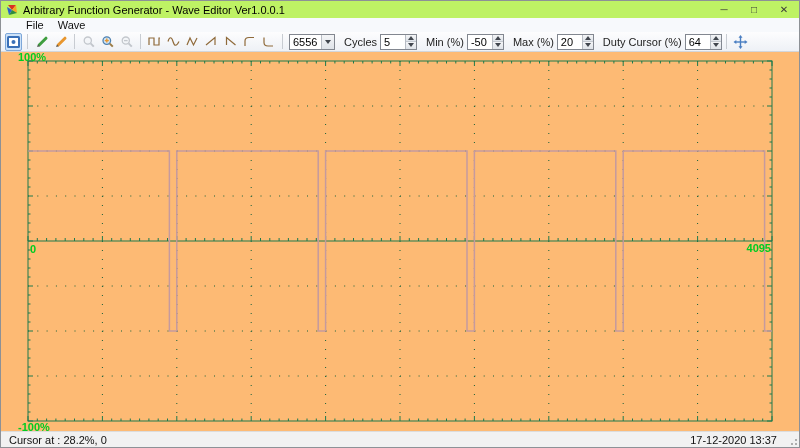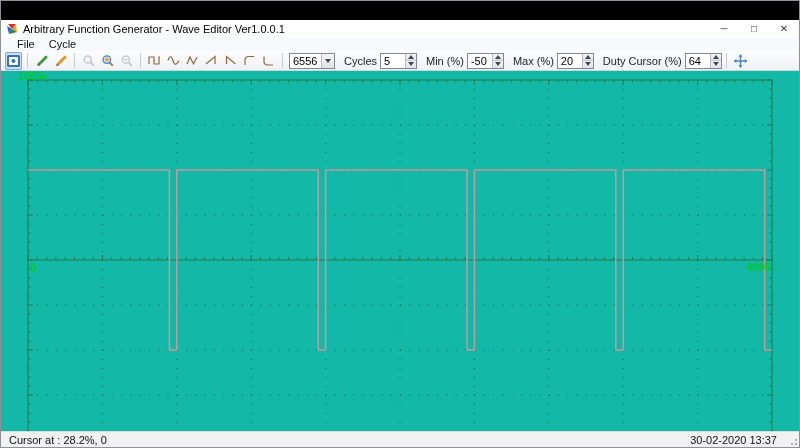--- a/index.html
+++ b/index.html
@@ -2,28 +2,28 @@
 <html><head>
 <meta charset="utf-8">
 <style>
   * { box-sizing: border-box; margin: 0; padding: 0; }
   html,body { width: 800px; height: 448px; background:#000; }
   body { font-family: "Liberation Sans", sans-serif; font-size: 11px; }
 
   .window { width:800px; height:448px; border:1px solid #8d9196; display:flex; flex-direction:column; background:#000; }
 
   
-  .titlebar { height:17px; background:#ffffff; display:flex; align-items:center; flex:0 0 auto;margin-top:19px; }
+  .titlebar { height:17px; background:#bef264; display:flex; align-items:center; flex:0 0 auto; }
   .app-icon { width:12px; height:12px; margin:0 5px 0 5px; flex:0 0 auto; }
   .title-text { color:#000; font-size:11px; white-space:nowrap; }
   .win-controls { margin-left:auto; display:flex; height:100%; }
   .win-btn { width:30px; height:100%; display:flex; align-items:center; justify-content:center; color:#3a3a3a; font-size:10px; line-height:1; }
 
   
-  .menubar { height:14px; background:#f7f9fc; display:flex; align-items:center; flex:0 0 auto; padding-left:9px; }
+  .menubar { height:14px; background:#f7f9fc; display:flex; align-items:center; flex:0 0 auto; padding-left:18px; }
   .menu-item { padding:0 7px; color:#111; height:100%; display:flex; align-items:center; }
 
   
   .toolbar { height:20px; background:linear-gradient(#fdfdfe,#eef1f6); border-bottom:1px solid #d2d6db; display:flex; align-items:center; padding:0 3px; flex:0 0 auto; }
   .tb-btn { height:18px; min-width:17px; display:flex; align-items:center; justify-content:center; border:1px solid transparent; border-radius:2px; margin:0 1px; }
   .tb-btn.selected { background:#cde2f8; border-color:#7da7d9; }
   .tb-btn.disabled { opacity:.55; }
   .tb-sep { width:1px; height:15px; background:#c8ccd2; margin:0 4px; flex:0 0 auto; }
   .tb-label { margin:0 3px 0 9px; color:#1d1d1d; white-space:nowrap;text-align:right; }
 
@@ -32,21 +32,21 @@
   .combo-arrow { width:13px; background:linear-gradient(#f4f5f7,#dfe3e9); border-left:1px solid #b7bcc4; display:flex; align-items:center; justify-content:center; }
   .spin { width:37px; height:16px; background:#fff; border:1px solid #828790; display:flex; }
   .spin-value { flex:1; padding:1px 0 0 3px; color:#000; }
   .spin-btns { width:11px; display:flex; flex-direction:column; border-left:1px solid #b7bcc4; }
   .spin-btn { flex:1; background:linear-gradient(#f4f5f7,#dfe3e9); display:flex; align-items:center; justify-content:center; }
   .spin-btn + .spin-btn { border-top:1px solid #c4c9d0; }
   .tri-up { width:0; height:0; border-left:3px solid transparent; border-right:3px solid transparent; border-bottom:4px solid #41464e; }
   .tri-down { width:0; height:0; border-left:3px solid transparent; border-right:3px solid transparent; border-top:4px solid #41464e; }
 
   
-  .client { flex:1 1 auto; position:relative; background:#14b8a6; overflow:hidden; }
+  .client { flex:1 1 auto; position:relative; background:#fdba74; overflow:hidden; }
   .client svg { position:absolute; left:0; top:0; overflow:visible; }
   .plot-label { font-family:"Liberation Sans", sans-serif; font-size:11px; font-weight:bold; }
 
   
   .statusbar { height:16px; background:#f1f1f1; border-top:1px solid #dcdcdc; display:flex; align-items:center; padding:0 8px; flex:0 0 auto; position:relative;text-align:right; }
   .status-right { margin-left:auto; padding-right:14px; color:#111; }
   .status-left { color:#111; }
   .grip { position:absolute; right:2px; bottom:2px; width:8px; height:8px; }
   .grip i { position:absolute; width:2px; height:2px; background:#aeaeae; }
   .grip i:nth-child(1){ right:0; bottom:0; }
@@ -68,21 +68,21 @@
     <span class="title-text">Arbitrary Function Generator - Wave Editor Ver1.0.0.1</span>
     <div class="win-controls">
       <div class="win-btn">─</div>
       <div class="win-btn">□</div>
       <div class="win-btn">✕</div>
     </div>
   </div>
 
   <div class="menubar">
     <div class="menu-item">File</div>
-    <div class="menu-item">Cycle</div>
+    <div class="menu-item">Wave</div>
   </div>
 
   <div class="toolbar">
 
     <div class="tb-btn selected">
       <svg width="13" height="12" viewBox="0 0 13 12">
         <rect x="0" y="0" width="13" height="12" rx="1.5" fill="#3a70b8"></rect>
         <rect x="2" y="2" width="9" height="8" fill="#ffffff"></rect>
         <circle cx="6.5" cy="6" r="2" fill="#3a70b8"></circle>
       </svg>
@@ -591,21 +591,21 @@
         </g>
       <text class="plot-label" x="17" y="9" fill="#00cc22">100%</text>
       <text class="plot-label" x="29" y="201" fill="#00cc22">0</text>
       <text class="plot-label" x="770" y="200" text-anchor="end" fill="#00cc22">4095</text>
       <text class="plot-label" x="17" y="379" fill="#00cc22">-100%</text>
     </svg>
   </div>
 
   <div class="statusbar">
     <span class="status-left">Cursor at : 28.2%, 0</span>
-    <span class="status-right">30-02-2020 13:37</span>
+    <span class="status-right">17-12-2020 13:37</span>
     <span class="grip">
         <i></i>
         <i></i>
         <i></i>
       </span>
   </div>
 
 </div>
 
 </body></html>

